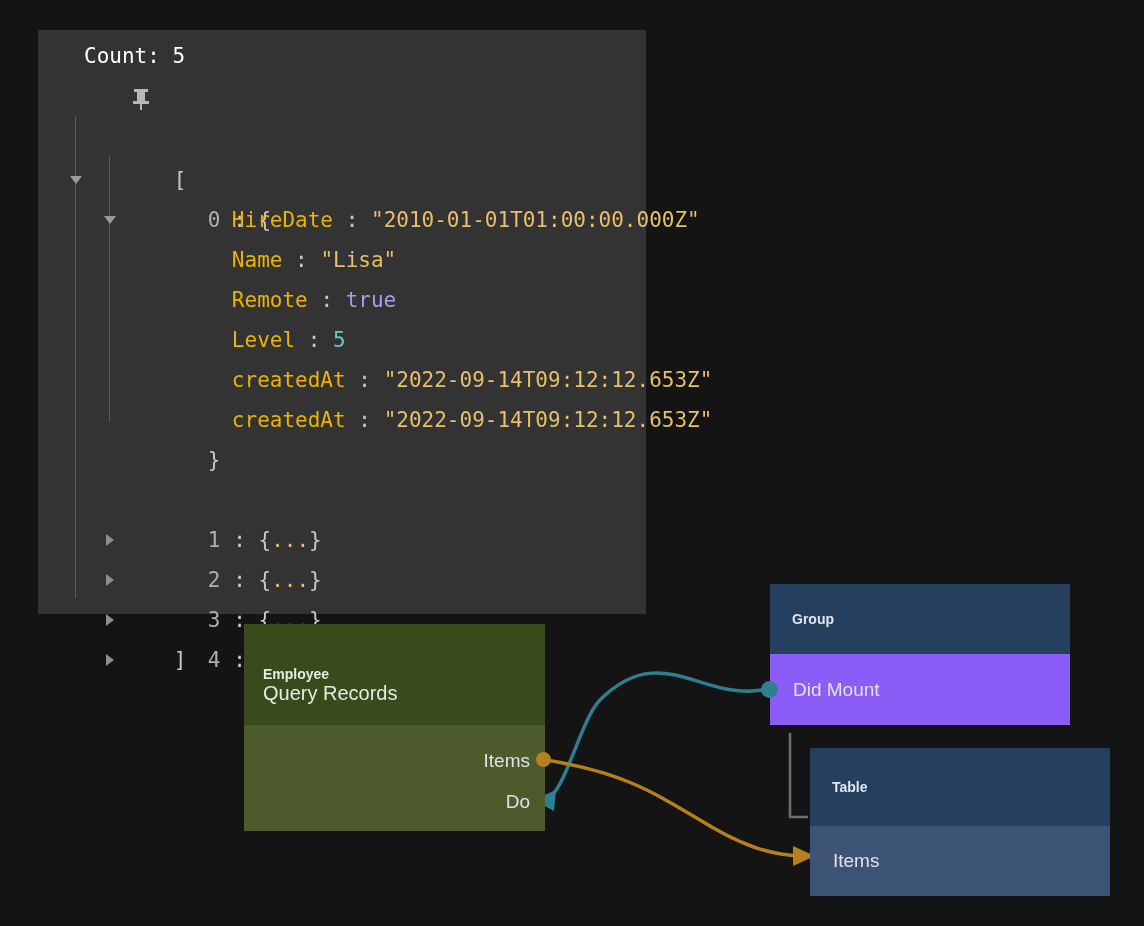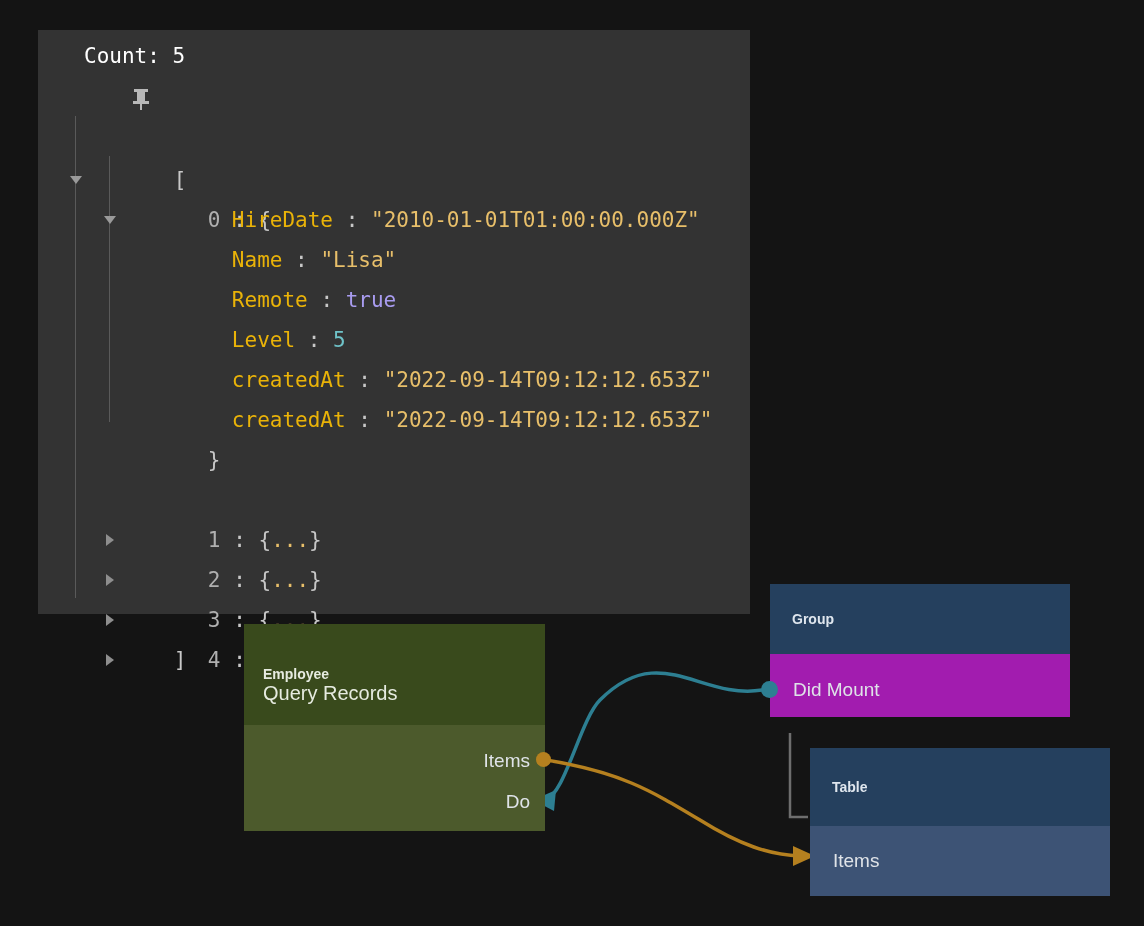--- a/index.html
+++ b/index.html
@@ -4,21 +4,21 @@
 <style>
   html,body{margin:0;padding:0;}
   body{
     width:1144px;height:926px;
     background:#141414;
     font-family:"Liberation Sans", sans-serif;
     overflow:hidden;position:relative;
   }
   
   .inspector{
-    position:absolute;left:38px;top:30px;width:712px;height:584px;
+    position:absolute;left:38px;top:30px;width:608px;height:584px;
     background:#333333;
     font-family:"DejaVu Sans Mono","Liberation Mono",monospace;
     font-size:21px;line-height:40px;
     color:#d4d4d4;
     box-sizing:border-box;
   }
   .count-row{
     position:absolute;left:18px;top:6px;
     display:flex;align-items:center;gap:10px;
     color:#ffffff;white-space:pre;
@@ -56,21 +56,21 @@
   }
   .port-r{right:15px;}
   .port-l{left:23px;}
   
   #employee-node{left:244px;top:624px;width:301px;height:207px;}
   #employee-node .nb-head{height:101px;background:#394a1c;padding:22px 0 0 19px;color:#e6ebe0;}
   #employee-node .nb-body{height:106px;background:#4c5a2c;}
   
   #group-node{left:770px;top:584px;width:300px;height:141px;}
   #group-node .nb-head{height:70px;background:#25405e;padding:0 0 0 22px;color:#dfe6ee;}
-  #group-node .nb-body{height:63px;background:#a21caf;}
+  #group-node .nb-body{height:71px;background:#8b5cf6;}
   
   #table-node{left:810px;top:748px;width:300px;height:140px;}
   #table-node .nb-head{height:78px;background:#25405e;padding:0 0 0 22px;color:#dfe6ee;}
   #table-node .nb-body{height:70px;background:#3d5375;}
   .edges{position:absolute;left:0;top:0;width:1144px;height:926px;pointer-events:none;}
 </style>
 </head>
 <body>
 
 <div class="inspector">

